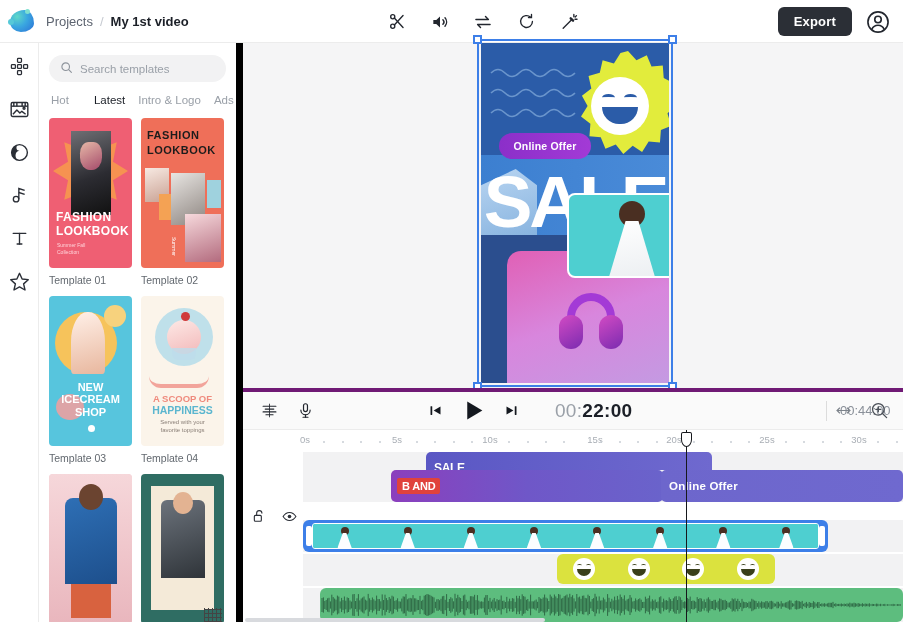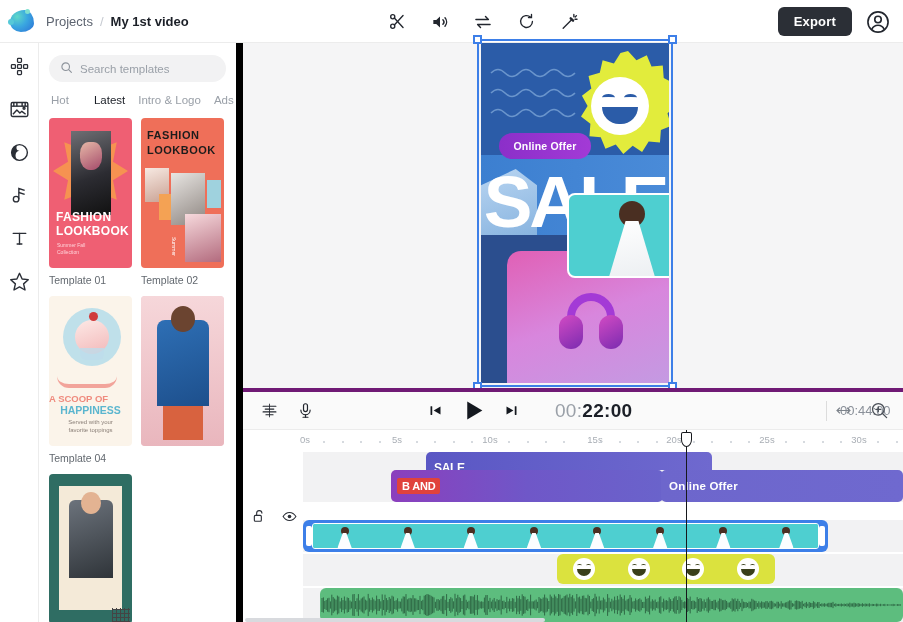--- a/index.html
+++ b/index.html
@@ -137,21 +137,21 @@
   .t4 { background:#fbf4ea; }
   .t4 .circle { position:absolute; left:14px; top:12px; width:58px;height:58px;border-radius:50%;
     background:#bfe0ea; }
   .t4 .scoop { position:absolute; left:26px; top:24px; width:34px;height:34px;border-radius:50%;
     background:linear-gradient(160deg,#fde9e6,#f2b8b9); }
   .t4 .cherry { position:absolute; left:40px; top:16px; width:9px;height:9px;border-radius:50%;background:#d03a3a; }
   .t4 .cup { position:absolute; left:31px; top:52px; width:24px;height:12px;
     background:rgba(190,220,235,.8); border-radius:0 0 6px 6px; }
   .t4 .sw1 { position:absolute; left:8px; top:80px; width:60px;height:12px;
     border-bottom:4px solid #f2a49b; border-radius:0 0 40px 40px; }
-  .t4 .t-a { position:absolute; left:0; right:0; bottom:42px; 
+  .t4 .t-a { position:absolute; left:0; right:0; bottom:42px; text-align:center;
     font-size:9.5px; color:#ef8a7d; font-weight:bold; }
   .t4 .t-b { position:absolute; left:0; right:0; bottom:30px; text-align:center;
     font-size:10.5px; color:#5bb6cf; font-weight:bold; }
   .t4 .t-c { position:absolute; left:0; right:0; bottom:12px; text-align:center;
     font-size:6px; color:#8a7f77; line-height:8px; }
 
   
   .t5 { background:#f2cdd2; }
   .t5 .bg { position:absolute; inset:0; background:linear-gradient(180deg,#f6d7da,#e9b6bd); }
   .t5 .body { position:absolute; left:16px; top:24px; width:52px; height:86px;
@@ -475,20 +475,33 @@
           <div class="c1"></div>
             <div class="c2"></div>
             <div class="c3"></div>
             <div class="c4"></div>
             <div class="c5"></div>
           <div class="vt">Summer</div>
         </div>
         <div class="tpl-name">Template 02</div>
       </div>
 
+      <div class="tpl-cell">
+        <div class="tpl-thumb t3">
+          <div class="circle"></div>
+            <div class="c2"></div>
+            <div class="cone"></div>
+          <div class="blobc"></div>
+          <div class="ttl"><span>NEW</span><br>
+            <span>ICECREAM</span><br>
+            <span>SHOP</span></div>
+          <div class="dotb"></div>
+        </div>
+        <div class="tpl-name">Template 03</div>
+      </div>
 
       <div class="tpl-cell">
         <div class="tpl-thumb t4">
           <div class="circle"></div>
             <div class="scoop"></div>
             <div class="cherry"></div>
           <div class="cup"></div>
             <div class="sw1"></div>
           <div class="t-a">A SCOOP OF</div>
           <div class="t-b">HAPPINESS</div>

